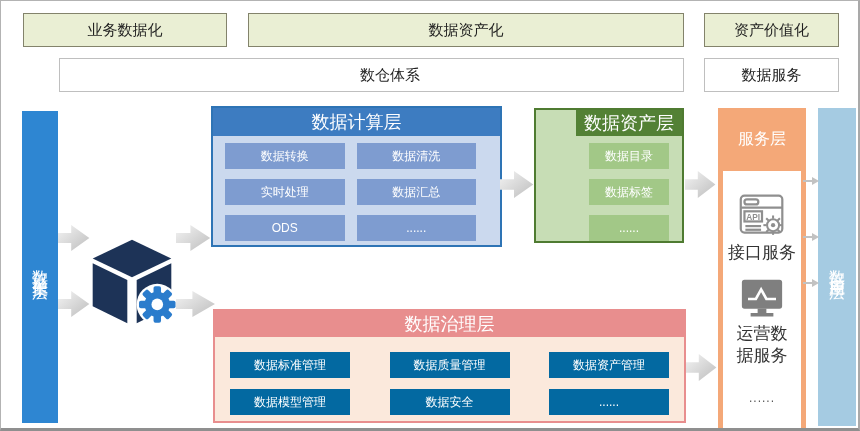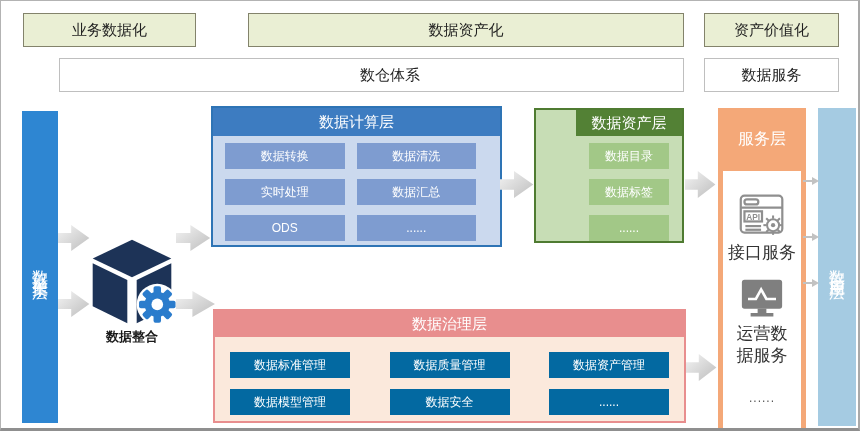--- a/index.html
+++ b/index.html
@@ -7,21 +7,21 @@
     border:1px solid #b3b3b3;border-right:2px solid #a9a9a9;border-bottom:3px solid #8f8f8f;
     font-family:"Liberation Sans", sans-serif;overflow:hidden;}
   .abs{position:absolute;box-sizing:border-box;}
   .flexc{display:flex;align-items:center;justify-content:center;}
   .hdr-box{font-size:15px;color:#1f1f1f;}
   .green-box{background:#EAEFD4;border:1px solid #83836B;}
   .white-box{background:#fff;border:1px solid #BFBFBF;}
   .vbar{color:#fff;font-size:16px;}
   .vtext{writing-mode:vertical-rl;text-orientation:upright;letter-spacing:4px;line-height:1;}
   .layer{border-style:solid;}
-  .layer-head{color:#fff;font-size:15px;display:flex;align-items:center;justify-content:center;}
+  .layer-head{color:#fff;font-size:18px;display:flex;align-items:center;justify-content:center;}
   .cell{color:#fff;font-size:12px;display:flex;align-items:center;justify-content:center;height:26px;}
   
   #compute{left:210px;top:105px;width:291px;height:141px;border:2px solid #2E74B5;background:#CBD9EE;}
   #compute .layer-head{height:28px;background:#3D7CC1;}
   #compute .body{display:grid;grid-template-columns:1fr 1fr;column-gap:12px;row-gap:10px;padding:7px 24px 0 12px;}
   #compute .cell{background:#7E9CD0;}
   
   #asset{left:533px;top:107px;width:150px;height:135px;border:2px solid #4F7B31;background:#C7DDB5;padding-left:40px;}
   #asset .layer-head{height:26px;background:#538135;}
   #asset .body{padding:7px 13px 0;}
@@ -45,21 +45,21 @@
   #integration{left:82px;top:236px;width:98px;text-align:center;}
   #integration .lbl{font-size:13px;font-weight:bold;color:#1a1a1a;margin-top:-1px;}
   .barrow{position:absolute;}
   .sarrow{position:absolute;}
 </style>
 </head>
 <body>
 
 <div class="canvas">
 
-  <div class="abs flexc hdr-box green-box" style="left:22px;top:12px;width:173px;height:34px;font-family:Liberation Mono, monospace;">
+  <div class="abs flexc hdr-box green-box" style="left:22px;top:12px;width:204px;height:34px;font-family:Liberation Mono, monospace;">
     <span>业务数据化</span>
   </div>
   <div class="abs flexc hdr-box green-box" style="left:247px;top:12px;width:436px;height:34px;">
     <span>数据资产化</span>
   </div>
   <div class="abs flexc hdr-box green-box" style="left:703px;top:12px;width:135px;height:34px;">
     <span>资产价值化</span>
   </div>
 
   <div class="abs flexc hdr-box white-box" style="left:58px;top:57px;width:625px;height:34px;padding-left:37px;">
@@ -85,21 +85,20 @@
         <rect x="73" y="52.5" width="8" height="11" rx="2" transform="rotate(45 77 72)"></rect>
         <rect x="73" y="52.5" width="8" height="11" rx="2" transform="rotate(90 77 72)"></rect>
         <rect x="73" y="52.5" width="8" height="11" rx="2" transform="rotate(135 77 72)"></rect>
         <rect x="73" y="52.5" width="8" height="11" rx="2" transform="rotate(180 77 72)"></rect>
         <rect x="73" y="52.5" width="8" height="11" rx="2" transform="rotate(225 77 72)"></rect>
         <rect x="73" y="52.5" width="8" height="11" rx="2" transform="rotate(270 77 72)"></rect>
         <rect x="73" y="52.5" width="8" height="11" rx="2" transform="rotate(315 77 72)"></rect>
       </g>
       <circle cx="77" cy="72" r="6.2" fill="#fff"></circle>
     </svg>
-    <div class="lbl">数据整合</div>
   </div>
 
   <div class="abs layer" id="compute">
     <div class="layer-head">数据计算层</div>
     <div class="body">
       <div class="cell">数据转换</div>
       <div class="cell">数据清洗</div>
       <div class="cell">实时处理</div>
       <div class="cell">数据汇总</div>
       <div class="cell">ODS</div>

